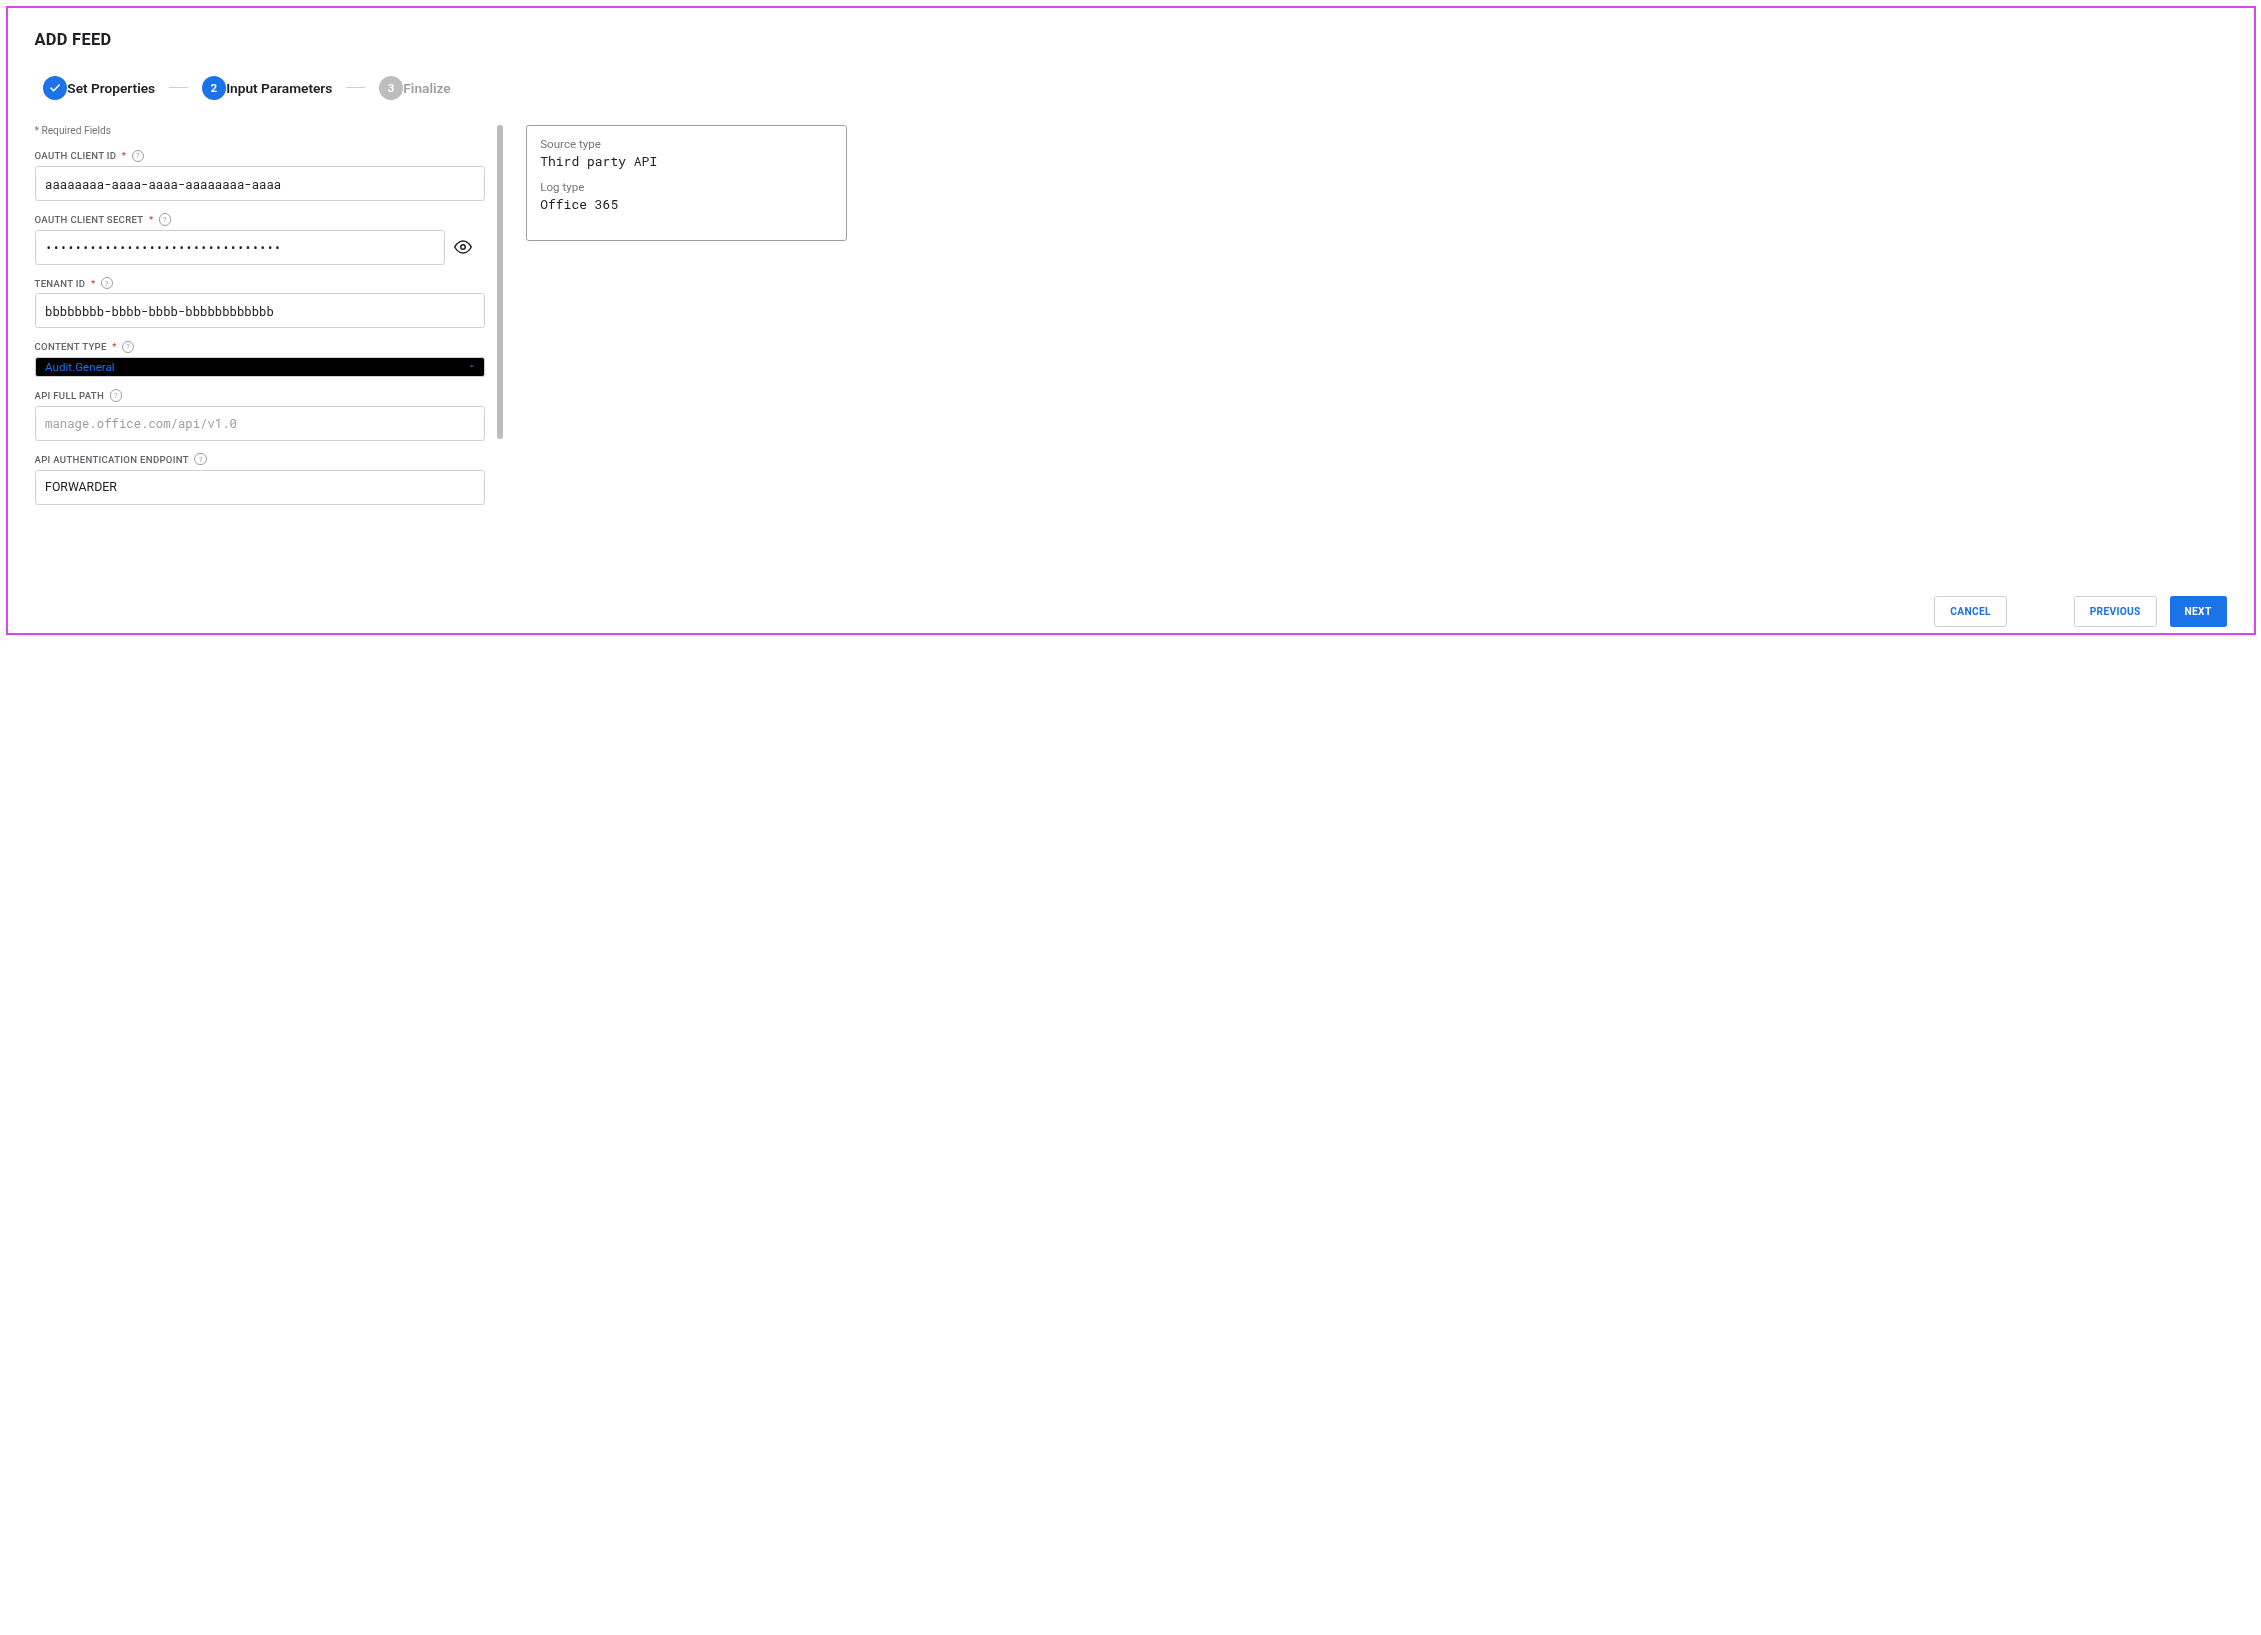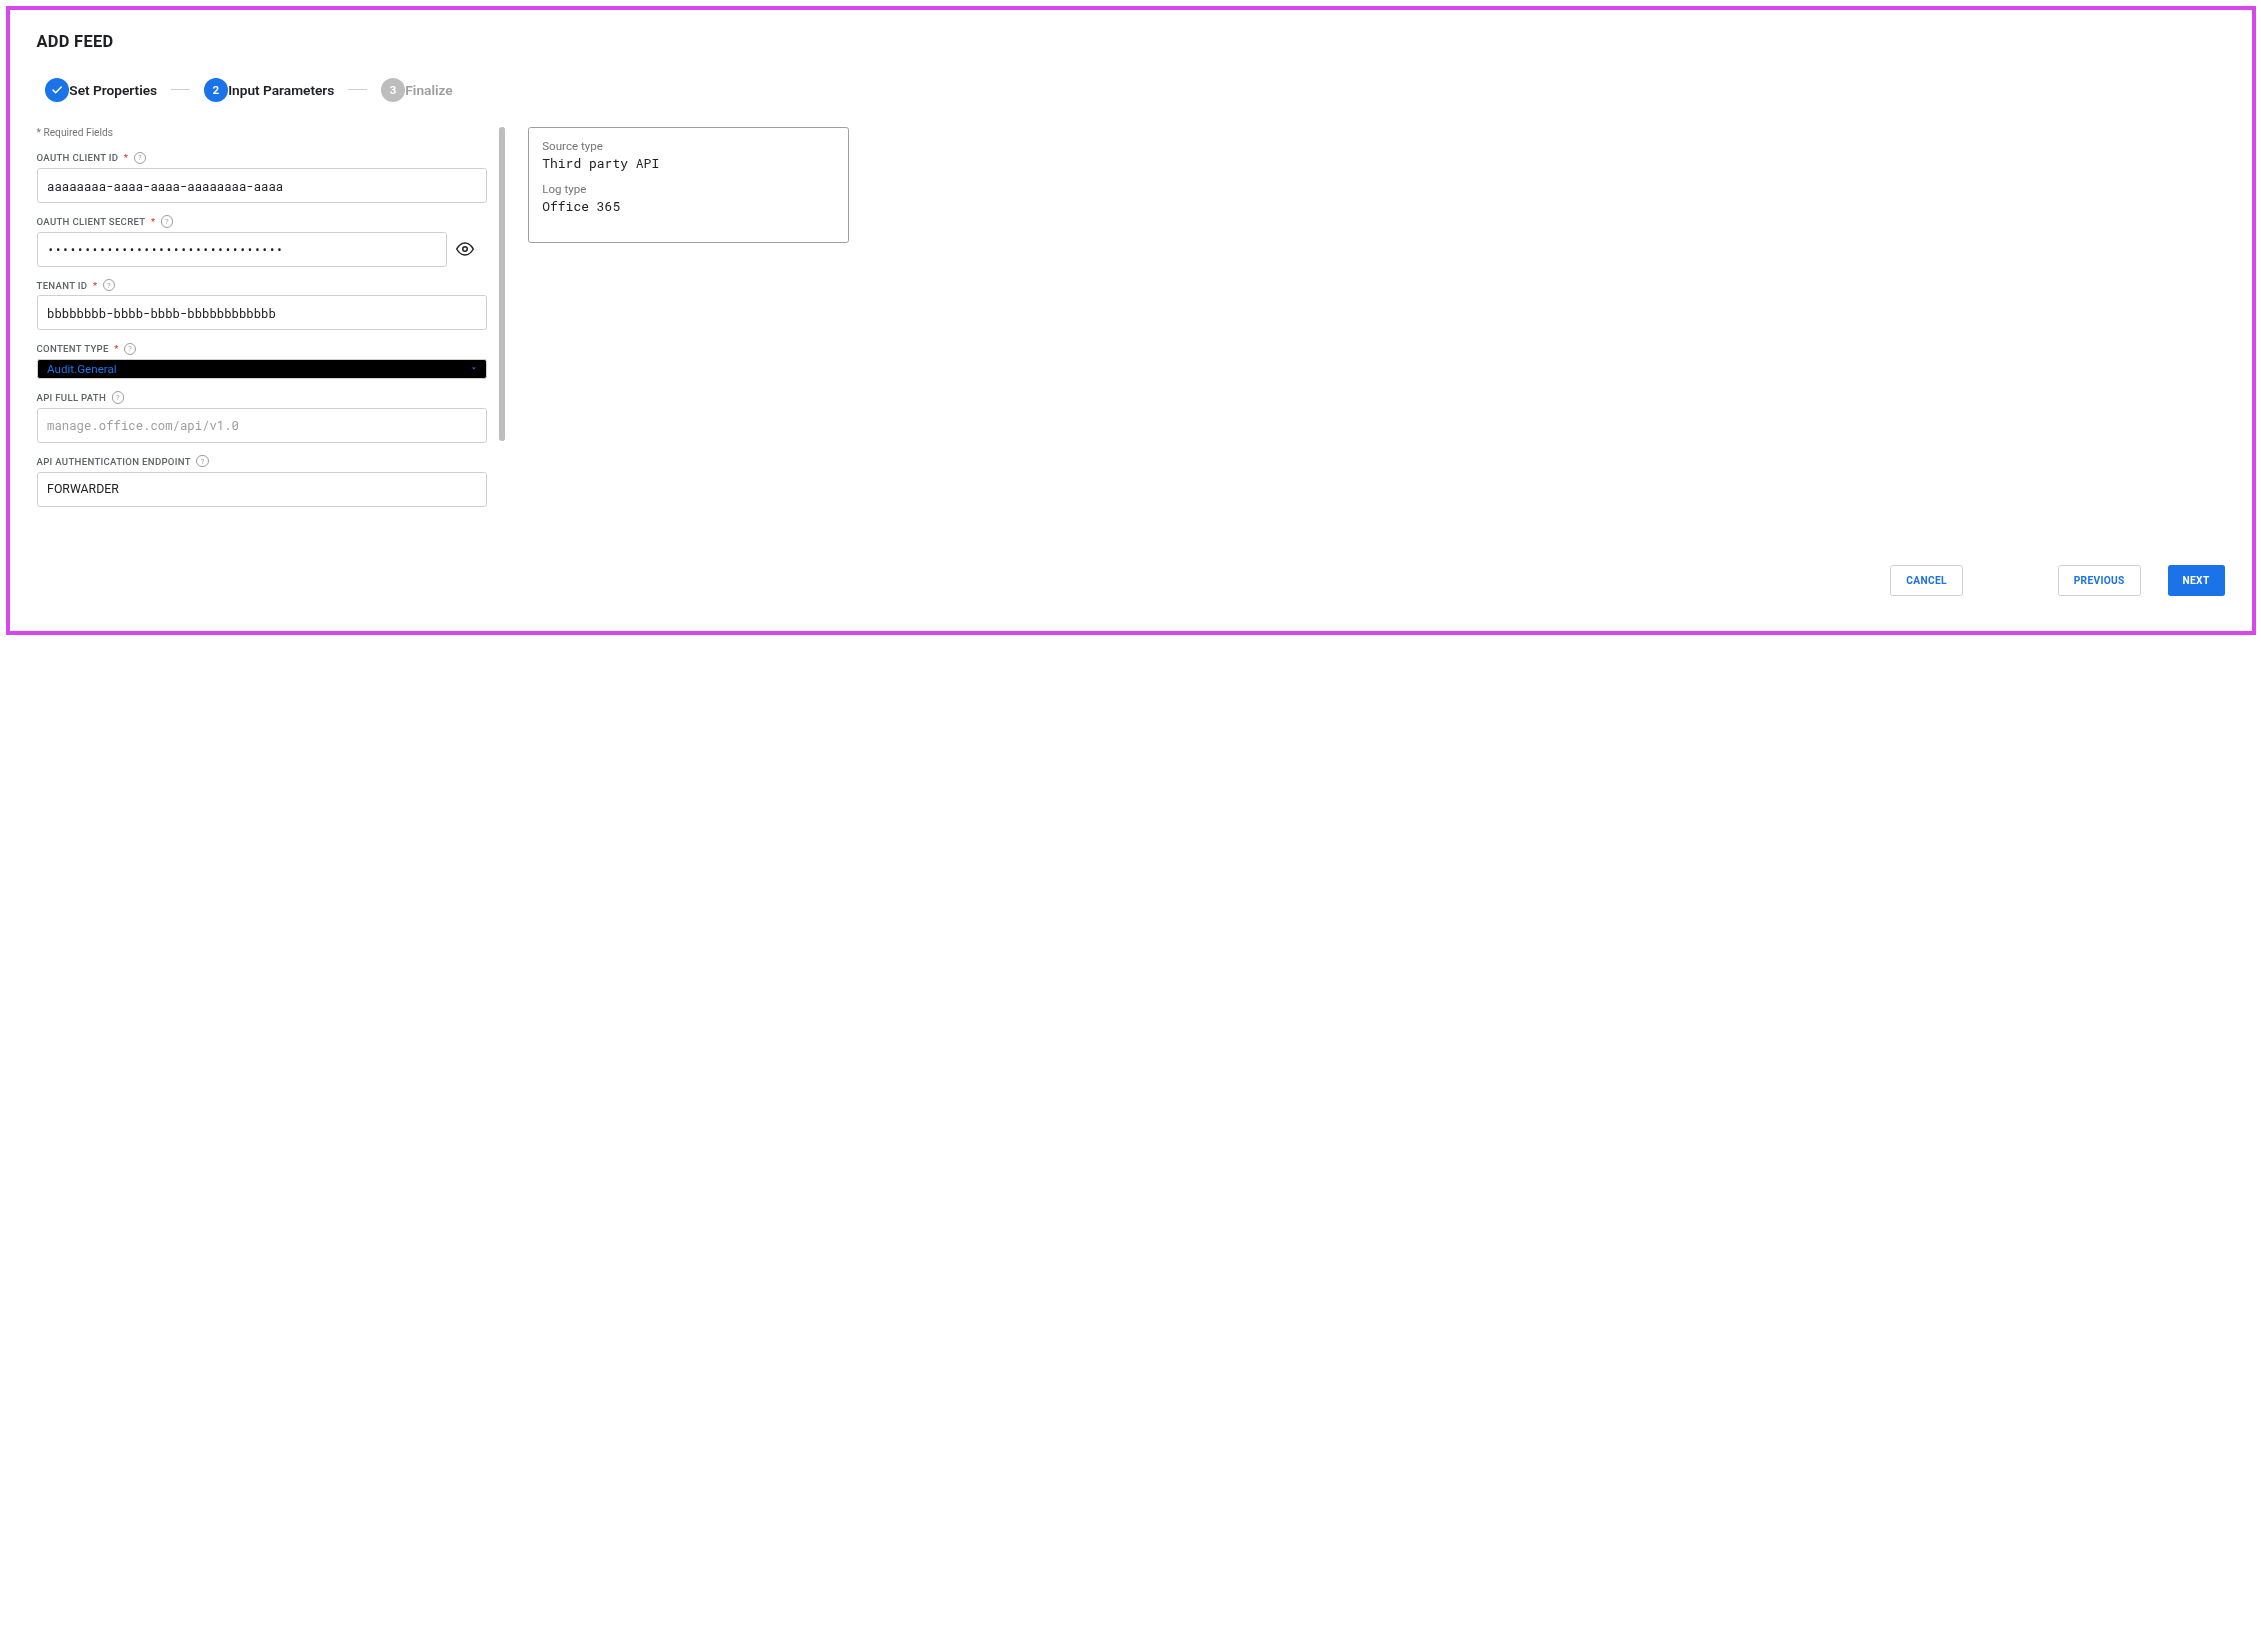--- a/index.html
+++ b/index.html
@@ -6,21 +6,21 @@
       box-sizing: border-box;
       margin: 0;
       padding: 0;
     }
     body {
       font-family: -apple-system, BlinkMacSystemFont, "Segoe UI", Roboto, Helvetica, Arial, sans-serif;
       background: #fff;
       padding: 5.5px;
     }
     .dialog {
-      border: 4px solid #d946ef;
+      border: 2px solid #d946ef;
       padding: 22px 27px 19px 27px;
       min-height: 629px;
       position: relative;
     }
     .dialog-title {
       font-size: 16.4px;
       font-weight: 700;
       letter-spacing: 0.3px;
       color: #202124;
       margin-bottom: 27px;
@@ -208,24 +208,24 @@
       font-family: "SF Mono", "Roboto Mono", Consolas, monospace;
       font-size: 13px;
       color: #202124;
       margin-bottom: 9.6px;
     }
     .info-value:last-child {
       margin-bottom: 16px;
     }
     .footer {
       position: absolute;
-      bottom: 35px;
+      bottom: 6px;
       right: 27px;
       display: flex;
-      gap: 27px;
+      gap: 13px;
     }
     .btn {
       height: 31px;
       padding: 0 15px;
       border-radius: 2.7px;
       font-size: 10.2px;
       font-weight: 700;
       letter-spacing: 0.3px;
       cursor: pointer;
       border: none;

